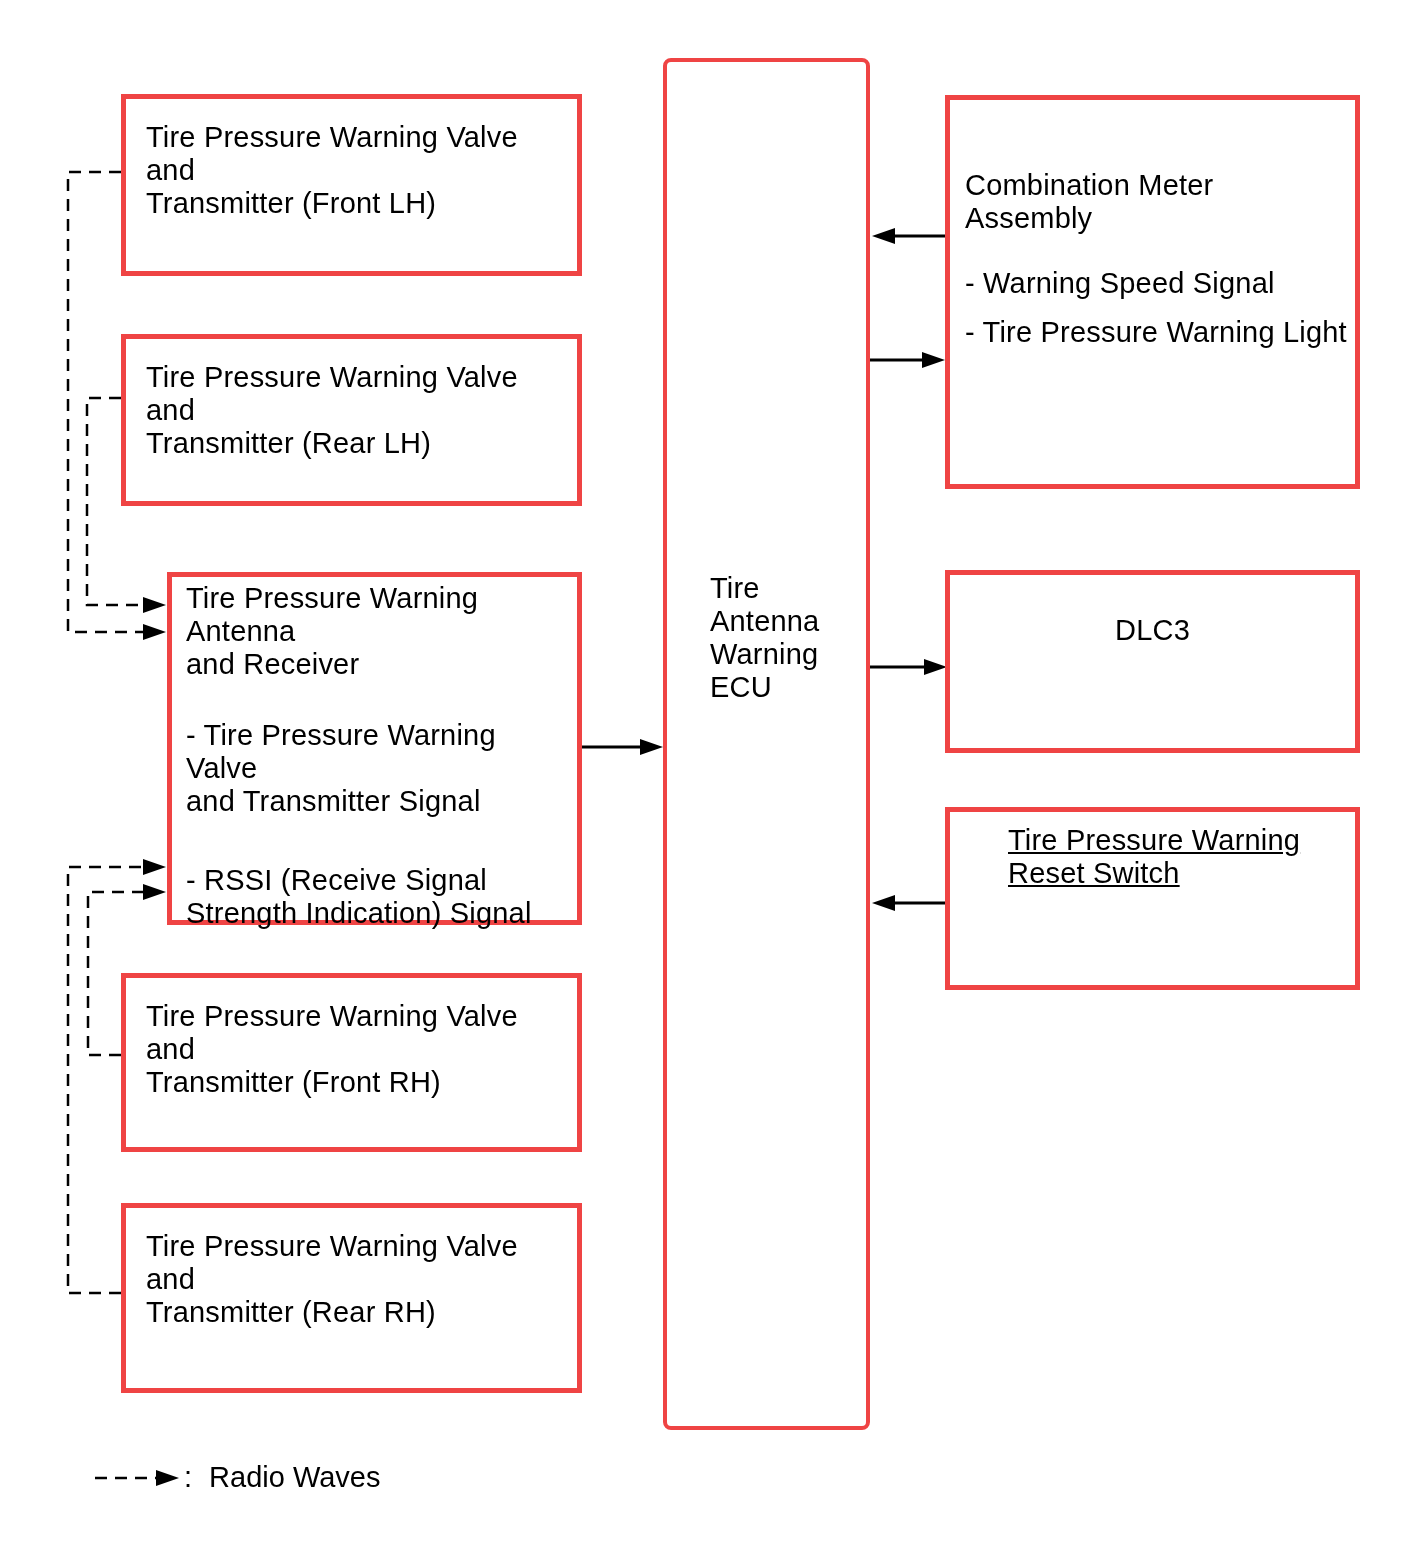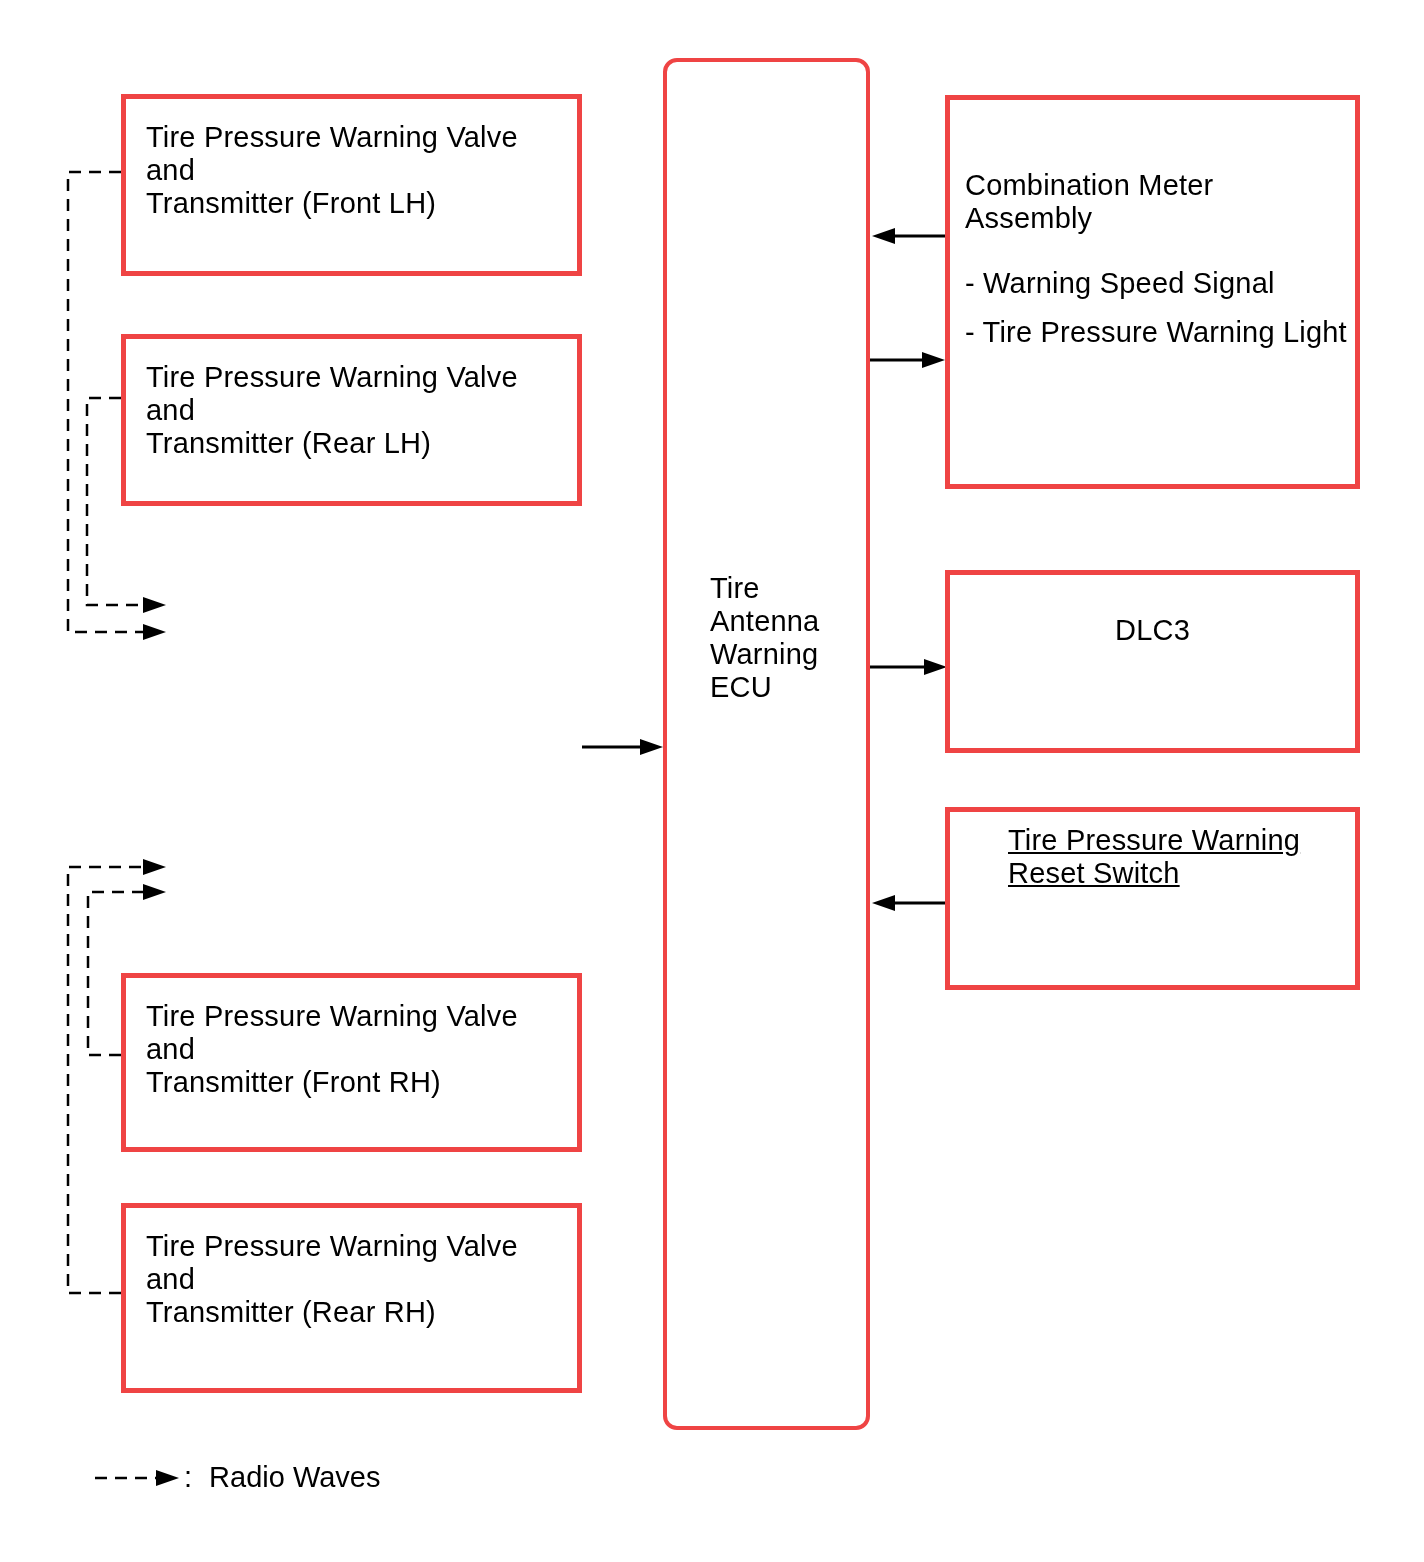--- a/index.html
+++ b/index.html
@@ -18,21 +18,21 @@
   .arrow-head  { fill: #000; stroke: none; }
   .box {
     position: absolute;
     box-sizing: border-box;
     border: 5px solid #ef4444;
     background: #ffffff;
     font-size: 29px;
     line-height: 33px;
     letter-spacing: 0.2px;
   }
-  .ecu-box { border-width: 4px; border-radius: 14px; }
+  .ecu-box { border-width: 4px; border-radius: 8px; }
   .t-line { display: block; }
   .legend-row {
     position: absolute;
     left: 184px;
     top: 1461px;
     font-size: 29px;
     line-height: 33px;
   }
   .legend-label { margin-left: 17px; text-align: right; }
 </style>
@@ -90,20 +90,28 @@
   <div class="box" style="left:121px; top:94px; width:461px; height:182px; padding:22px 14px 0 20px;">
     <span class="t-line">Tire Pressure Warning Valve and</span>
     <span class="t-line">Transmitter (Front LH)</span>
   </div>
 
   <div class="box" style="left:121px; top:334px; width:461px; height:172px; padding:22px 14px 0 20px;">
     <span class="t-line">Tire Pressure Warning Valve and</span>
     <span class="t-line">Transmitter (Rear LH)</span>
   </div>
 
+  <div class="box" style="left:167px; top:572px; width:415px; height:353px; padding:5px 8px 0 14px;">
+    <span class="t-line">Tire Pressure Warning Antenna</span>
+    <span class="t-line">and Receiver</span>
+    <span class="t-line" style="margin-top:38px">- Tire Pressure Warning Valve</span>
+    <span class="t-line">and Transmitter Signal</span>
+    <span class="t-line" style="margin-top:46px">- RSSI (Receive Signal</span>
+    <span class="t-line">Strength Indication) Signal</span>
+  </div>
 
   <div class="box" style="left:121px; top:973px; width:461px; height:179px; padding:22px 14px 0 20px;">
     <span class="t-line">Tire Pressure Warning Valve and</span>
     <span class="t-line">Transmitter (Front RH)</span>
   </div>
 
   <div class="box" style="left:121px; top:1203px; width:461px; height:190px; padding:22px 14px 0 20px;">
     <span class="t-line">Tire Pressure Warning Valve and</span>
     <span class="t-line">Transmitter (Rear RH)</span>
   </div>

